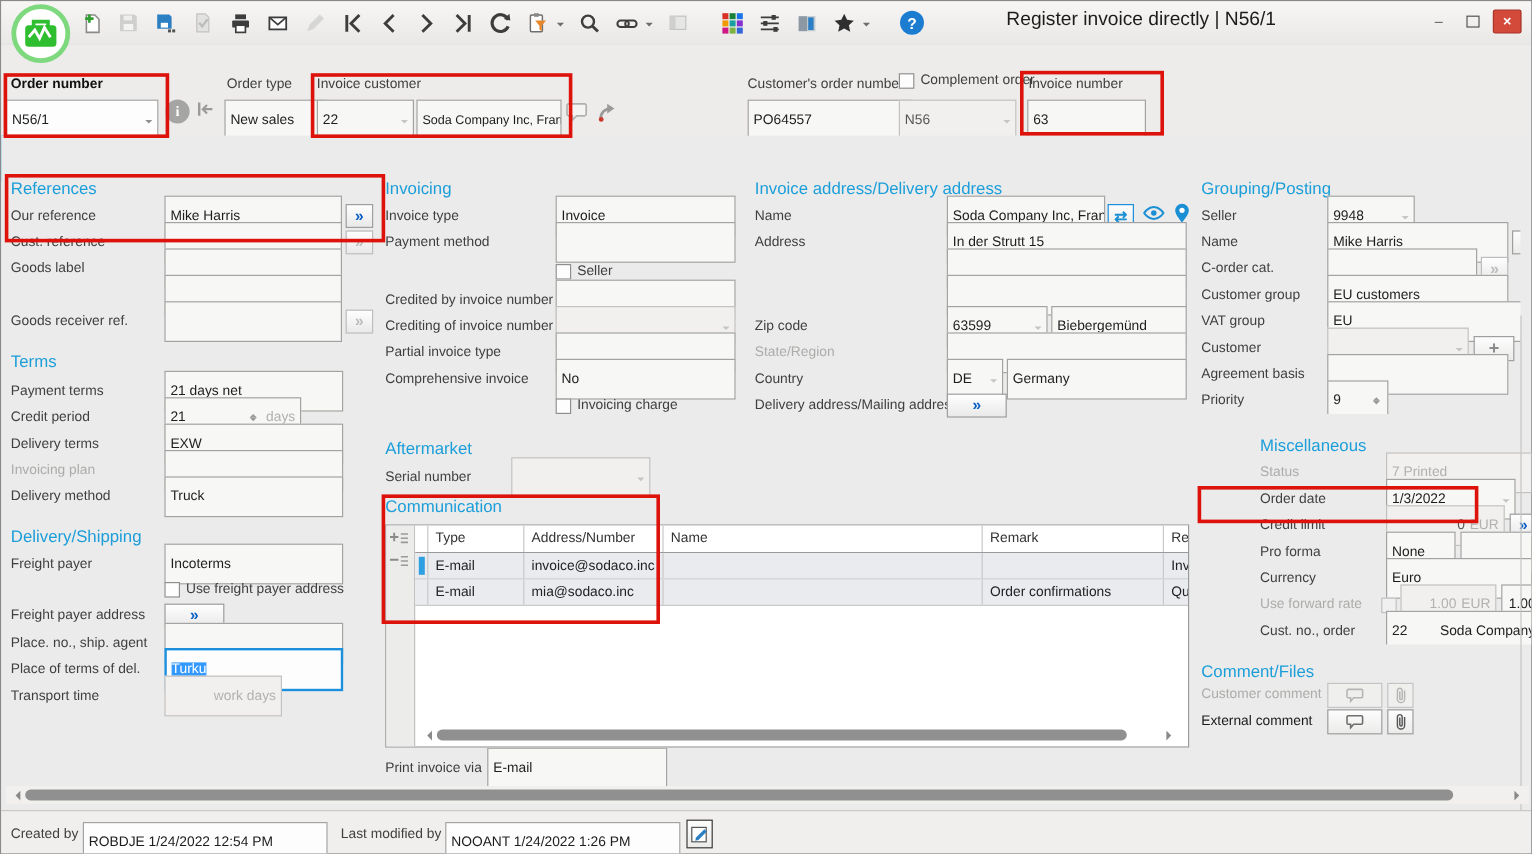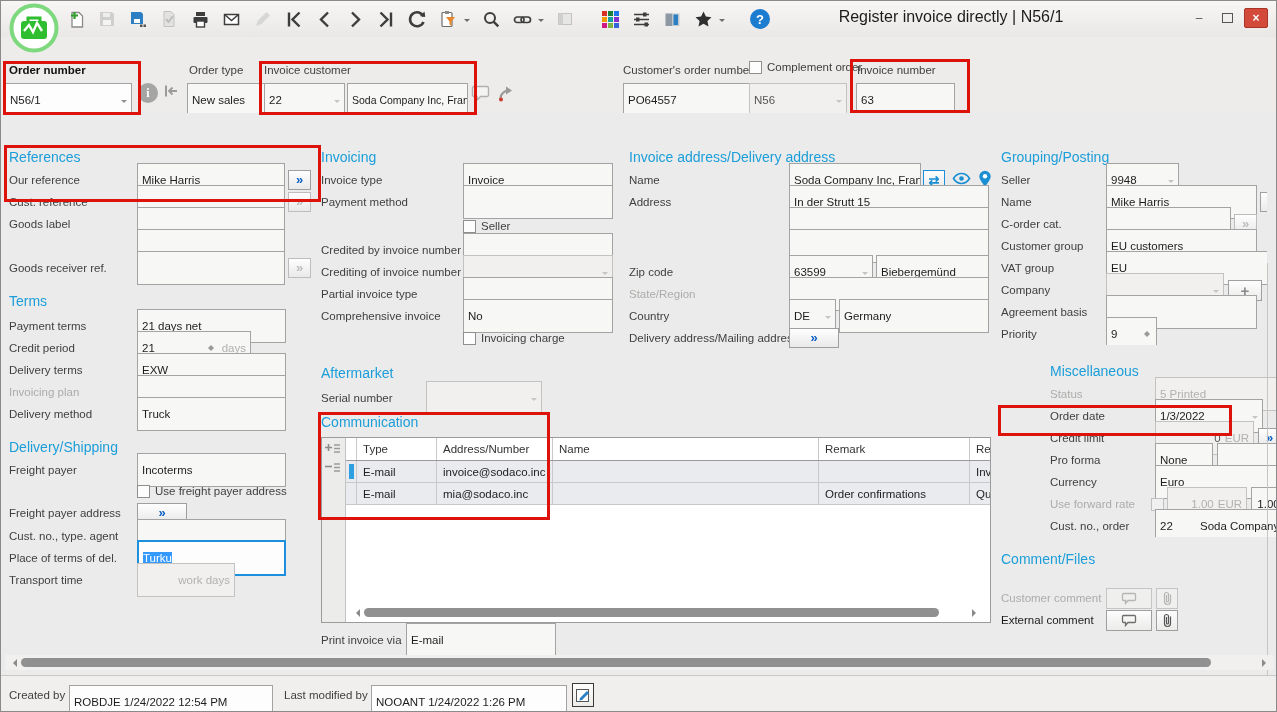--- a/index.html
+++ b/index.html
@@ -387,21 +387,21 @@
       <div class="row" style="height:20px">
         <span class="lbl" style="width:128px"></span>
         <span class="cb"></span>
         <span class="lbl" style="margin-left:5px">Use freight payer address</span>
       </div>
       <div class="row" style="height:24px">
         <span class="lbl" style="width:128px">Freight payer address</span>
         <button class="chv" style="width:50px">»</button>
       </div>
       <div class="row">
-        <span class="lbl" style="width:128px">Cust. no., type. agent</span>
+        <span class="lbl" style="width:128px">Place. no., ship. agent</span>
         <span class="fld" style="width:149px"></span>
       </div>
       <div class="row">
         <span class="lbl" style="width:128px">Place of terms of del.</span>
         <span class="fld white" style="width:149px;border:2px solid #1c8fdd;height:21px">
             <span class="sel">Turku</span>
           </span>
       </div>
       <div class="row">
         <span class="lbl" style="width:128px">Transport time</span>
@@ -614,21 +614,21 @@
             <span>EU customers</span>
           </span>
       </div>
       <div class="row">
         <span class="lbl" style="width:105px">VAT group</span>
         <span class="fld" style="width:182px">
             <span>EU</span>
           </span>
       </div>
       <div class="row">
-        <span class="lbl" style="width:105px">Company</span>
+        <span class="lbl" style="width:105px">Customer</span>
         <span class="fld dis" style="width:118px">
             <span class="dda dis"></span>
           </span>
         <span class="iconbtn" style="width:34px;height:21px;margin-left:4px">
             <span style="color:#8a8a8a;font-weight:bold;font-size:15px">+</span>
           </span>
       </div>
       <div class="row">
         <span class="lbl" style="width:105px">Agreement basis</span>
         <span class="fld" style="width:151px"></span>
@@ -643,21 +643,21 @@
             </span>
           </span>
       </div>
     </div>
 
     <div class="col" style="left:1049px;top:250px;width:266px;overflow:hidden">
       <div class="sec-title">Miscellaneous</div>
       <div class="row" style="margin-top:4px">
         <span class="lbl dis" style="width:105px">Status</span>
         <span class="fld dis" style="width:148px">
-            <span>5 Printed</span>
+            <span>7 Printed</span>
           </span>
       </div>
       <div class="row">
         <span class="lbl" style="width:105px">Order date</span>
         <span class="fld" style="width:108px">
             <span>1/3/2022</span>
             <span class="dda dis"></span>
           </span>
       </div>
       <div class="row">
@@ -697,21 +697,21 @@
         <span class="lbl" style="width:105px">Cust. no., order</span>
         <span class="fld" style="width:151px;justify-content:space-between">
             <span>22</span>
             <span>Soda Company Inc,</span>
           </span>
       </div>
     </div>
 
     <div class="col" style="left:1000px;top:438px;width:266px">
       <div class="sec-title">Comment/Files</div>
-      <div class="row" style="margin-top:20px">
+      <div class="row" style="margin-top:1px">
         <span class="lbl dis" style="width:105px">Customer comment</span>
         <span class="iconbtn dis" style="width:46px;height:21px">
             <svg width="16" height="13" viewBox="0 0 16 13">
               <path d="M2.5 1.5h11a1 1 0 0 1 1 1v5a1 1 0 0 1-1 1H7l-2.5 3v-3h-2a1 1 0 0 1-1-1v-5a1 1 0 0 1 1-1z" fill="none" stroke="#b5b5b3" stroke-width="1.3"></path>
             </svg>
           </span>
         <span class="iconbtn dis" style="width:22px;height:21px;margin-left:4px">
             <svg width="11" height="15" viewBox="0 0 11 15">
               <path d="M8.5 3.5v7a3 3 0 0 1-6 0v-7a2 2 0 0 1 4 0v6.5a1 1 0 0 1-2 0V4" fill="none" stroke="#b5b5b3" stroke-width="1.2"></path>
             </svg>

